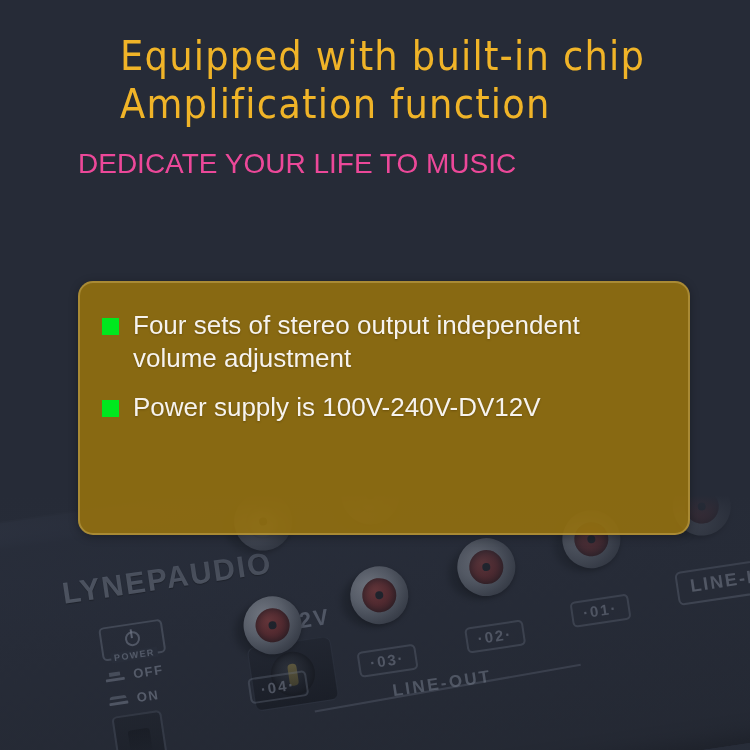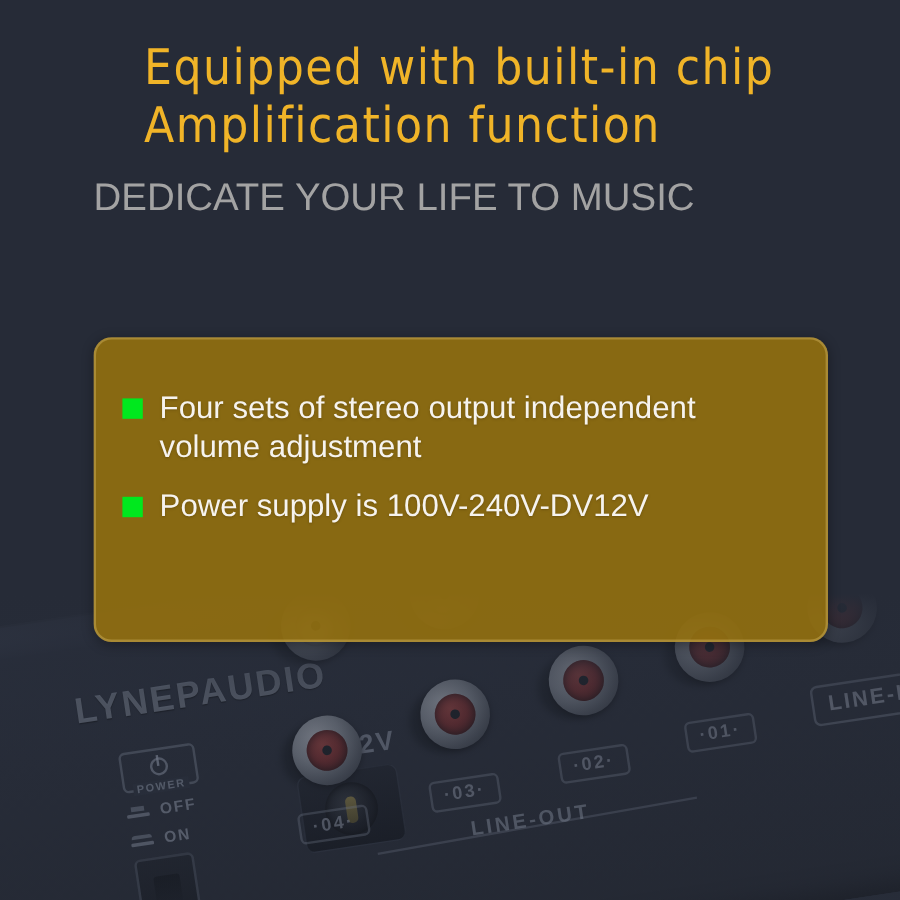--- a/index.html
+++ b/index.html
@@ -293,22 +293,22 @@
     letter-spacing: 1.2px;
     font-family: "DejaVu Sans Condensed", "Liberation Sans Narrow", "Liberation Sans", sans-serif;
     white-space: pre-line;
     margin-left: 42px;
   }
 
   .subtitle {
     position: absolute;
     left: 78px;
     top: 145px;
-    color: #a3a3a3;
-    font-size: 32px;
+    color: #ec4899;
+    font-size: 28px;
     line-height: 38px;
     font-weight: 400;
     letter-spacing: 0px;
   }
 
   .lede {
     position: absolute;
     left: 78px;
     top: 194px;
     width: 630px;
@@ -323,21 +323,21 @@
   .feature-box {
     position: absolute;
     left: 78px;
     top: 281px;
     width: 612px;
     height: 254px;
     background: rgba(150,114,14,0.88);
     border: 2px solid rgba(196,166,80,0.55);
     border-radius: 15px;
     box-shadow: 0 2px 10px rgba(0,0,0,0.30);
-    padding: 40px 20px 20px 22px;
+    padding: 26px 20px 20px 22px;
   }
 
   .feature-list { list-style: none; }
 
   .feature-item {
     display: flex;
     align-items: flex-start;
     gap: 14px;
     margin-bottom: 16px;
   }

